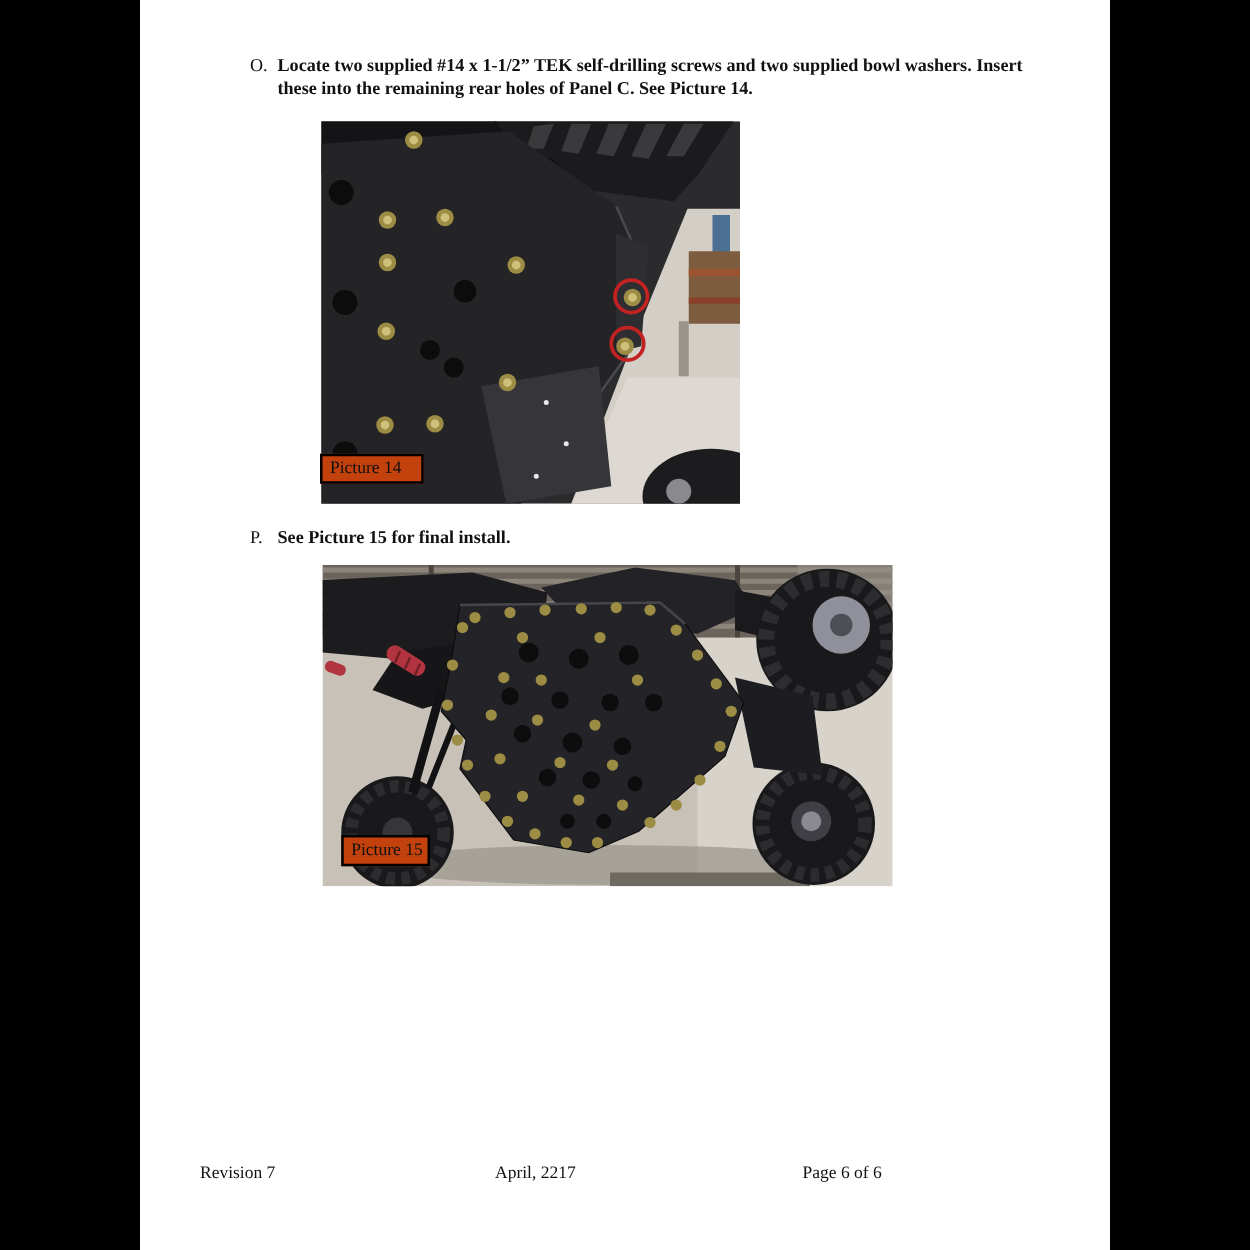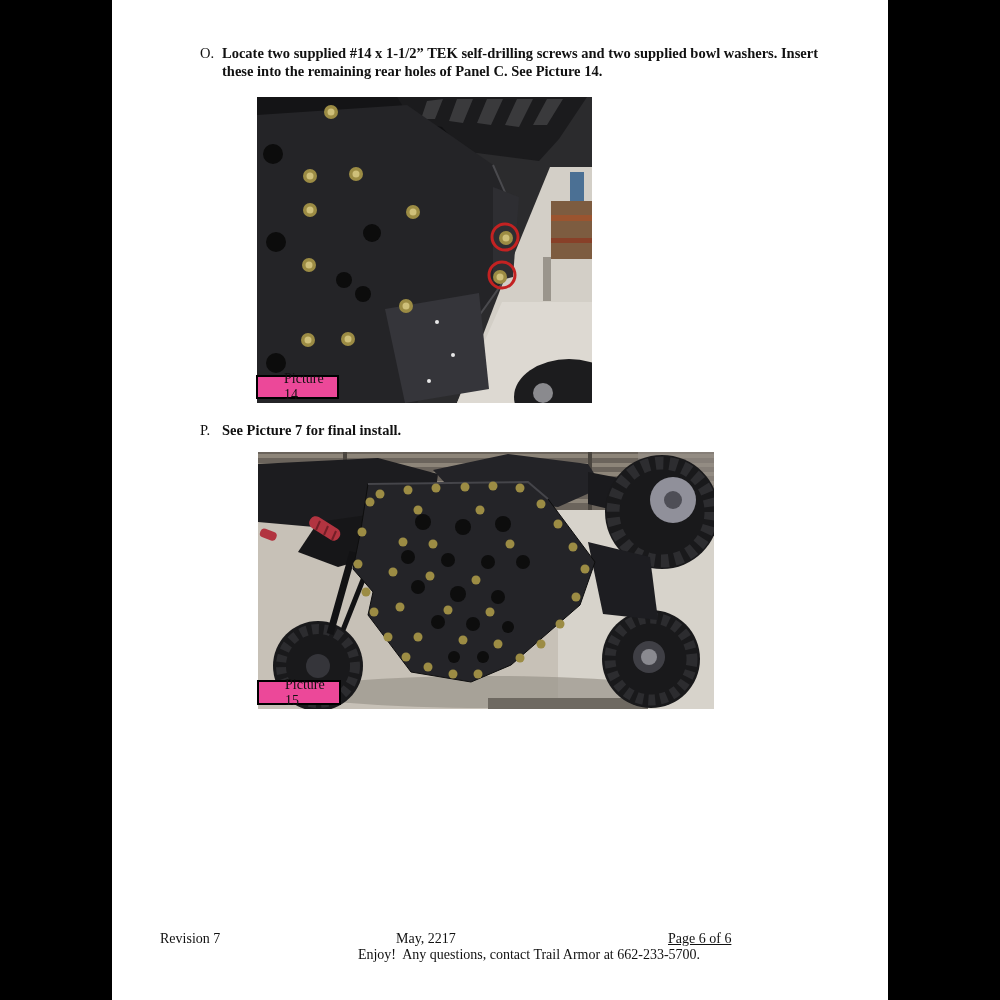--- a/index.html
+++ b/index.html
@@ -4,25 +4,25 @@
 <style>
   html,body{margin:0;padding:0;background:#000;}
   .canvas{position:relative;width:1000px;height:1000px;background:#000;overflow:hidden;
           font-family:"Liberation Serif", serif;color:#111;}
   .page{position:absolute;left:112px;top:0;width:776px;height:1000px;background:#ffffff;}
   .step{position:absolute;display:flex;font-size:14.5px;line-height:18px;}
   .step .marker{flex:0 0 22px;}
   .step .stext{flex:1;font-weight:bold;}
   .figure{position:absolute;margin:0;padding:0;}
   .figure svg{display:block;}
-  .pic-label{position:absolute;left:-1px;bottom:4px;background:#ec4899;border:2px solid #000;
+  .pic-label{position:absolute;left:-1px;bottom:16px;background:#c2410c;border:2px solid #000;
              box-sizing:border-box;display:flex;align-items:center;
-             font-size:14px;padding-left:26px;}
+             font-size:14px;padding-left:6px;}
   .label14{width:83px;height:24px;}
-  .label15{width:84px;height:25px;}
+  .label15{width:71px;height:25px;margin-left:16px;}
   .footer-item{position:absolute;font-size:14px;line-height:16px;white-space:pre;}
 </style>
 </head>
 <body>
 
 <div class="canvas">
   <div class="page">
 
     <div class="step" style="left:88px;top:44px;width:622px;">
       <span class="marker">O.</span>
@@ -111,21 +111,21 @@
           <circle cx="245" cy="178" r="13"></circle>
         </g>
       </svg>
       <div class="pic-label label14">
         <span>Picture 14</span>
       </div>
     </figure>
 
     <div class="step" style="left:88px;top:421px;width:622px;">
       <span class="marker">P.</span>
-      <span class="stext">See Picture 7 for final install.</span>
+      <span class="stext">See Picture 15 for final install.</span>
     </div>
 
     <figure class="figure" style="left:146px;top:452px;width:456px;height:257px;">
       <svg viewBox="0 0 456 257" width="456" height="257">
 
         <rect width="456" height="257" fill="#c7c1b7"></rect>
         <polygon points="300,58 456,58 456,257 300,257" fill="#d7d3cb"></polygon>
 
         <rect x="0" y="0" width="456" height="58" fill="#6b645c"></rect>
         <g fill="#8d8579">
@@ -236,18 +236,17 @@
             <circle cx="205" cy="188" r="4.5"></circle>
             <circle cx="240" cy="192" r="4.5"></circle>
         </g>
       </svg>
       <div class="pic-label label15">
         <span>Picture 15</span>
       </div>
     </figure>
 
     <span class="footer-item" style="left:48px;top:931px;">Revision 7</span>
-    <span class="footer-item" style="left:284px;top:931px;">May, 2217</span>
-    <span class="footer-item" style="left:556px;top:931px;text-decoration:underline;">Page 6 of 6</span>
-    <span class="footer-item" style="left:29px;top:947px;width:776px;text-align:center;display:block;">Enjoy!&nbsp; Any questions, contact Trail Armor at 662-233-5700.</span>
+    <span class="footer-item" style="left:284px;top:931px;">April, 2217</span>
+    <span class="footer-item" style="left:530px;top:931px;">Page 6 of 6</span>
 
   </div>
 </div>
 
 </body></html>

